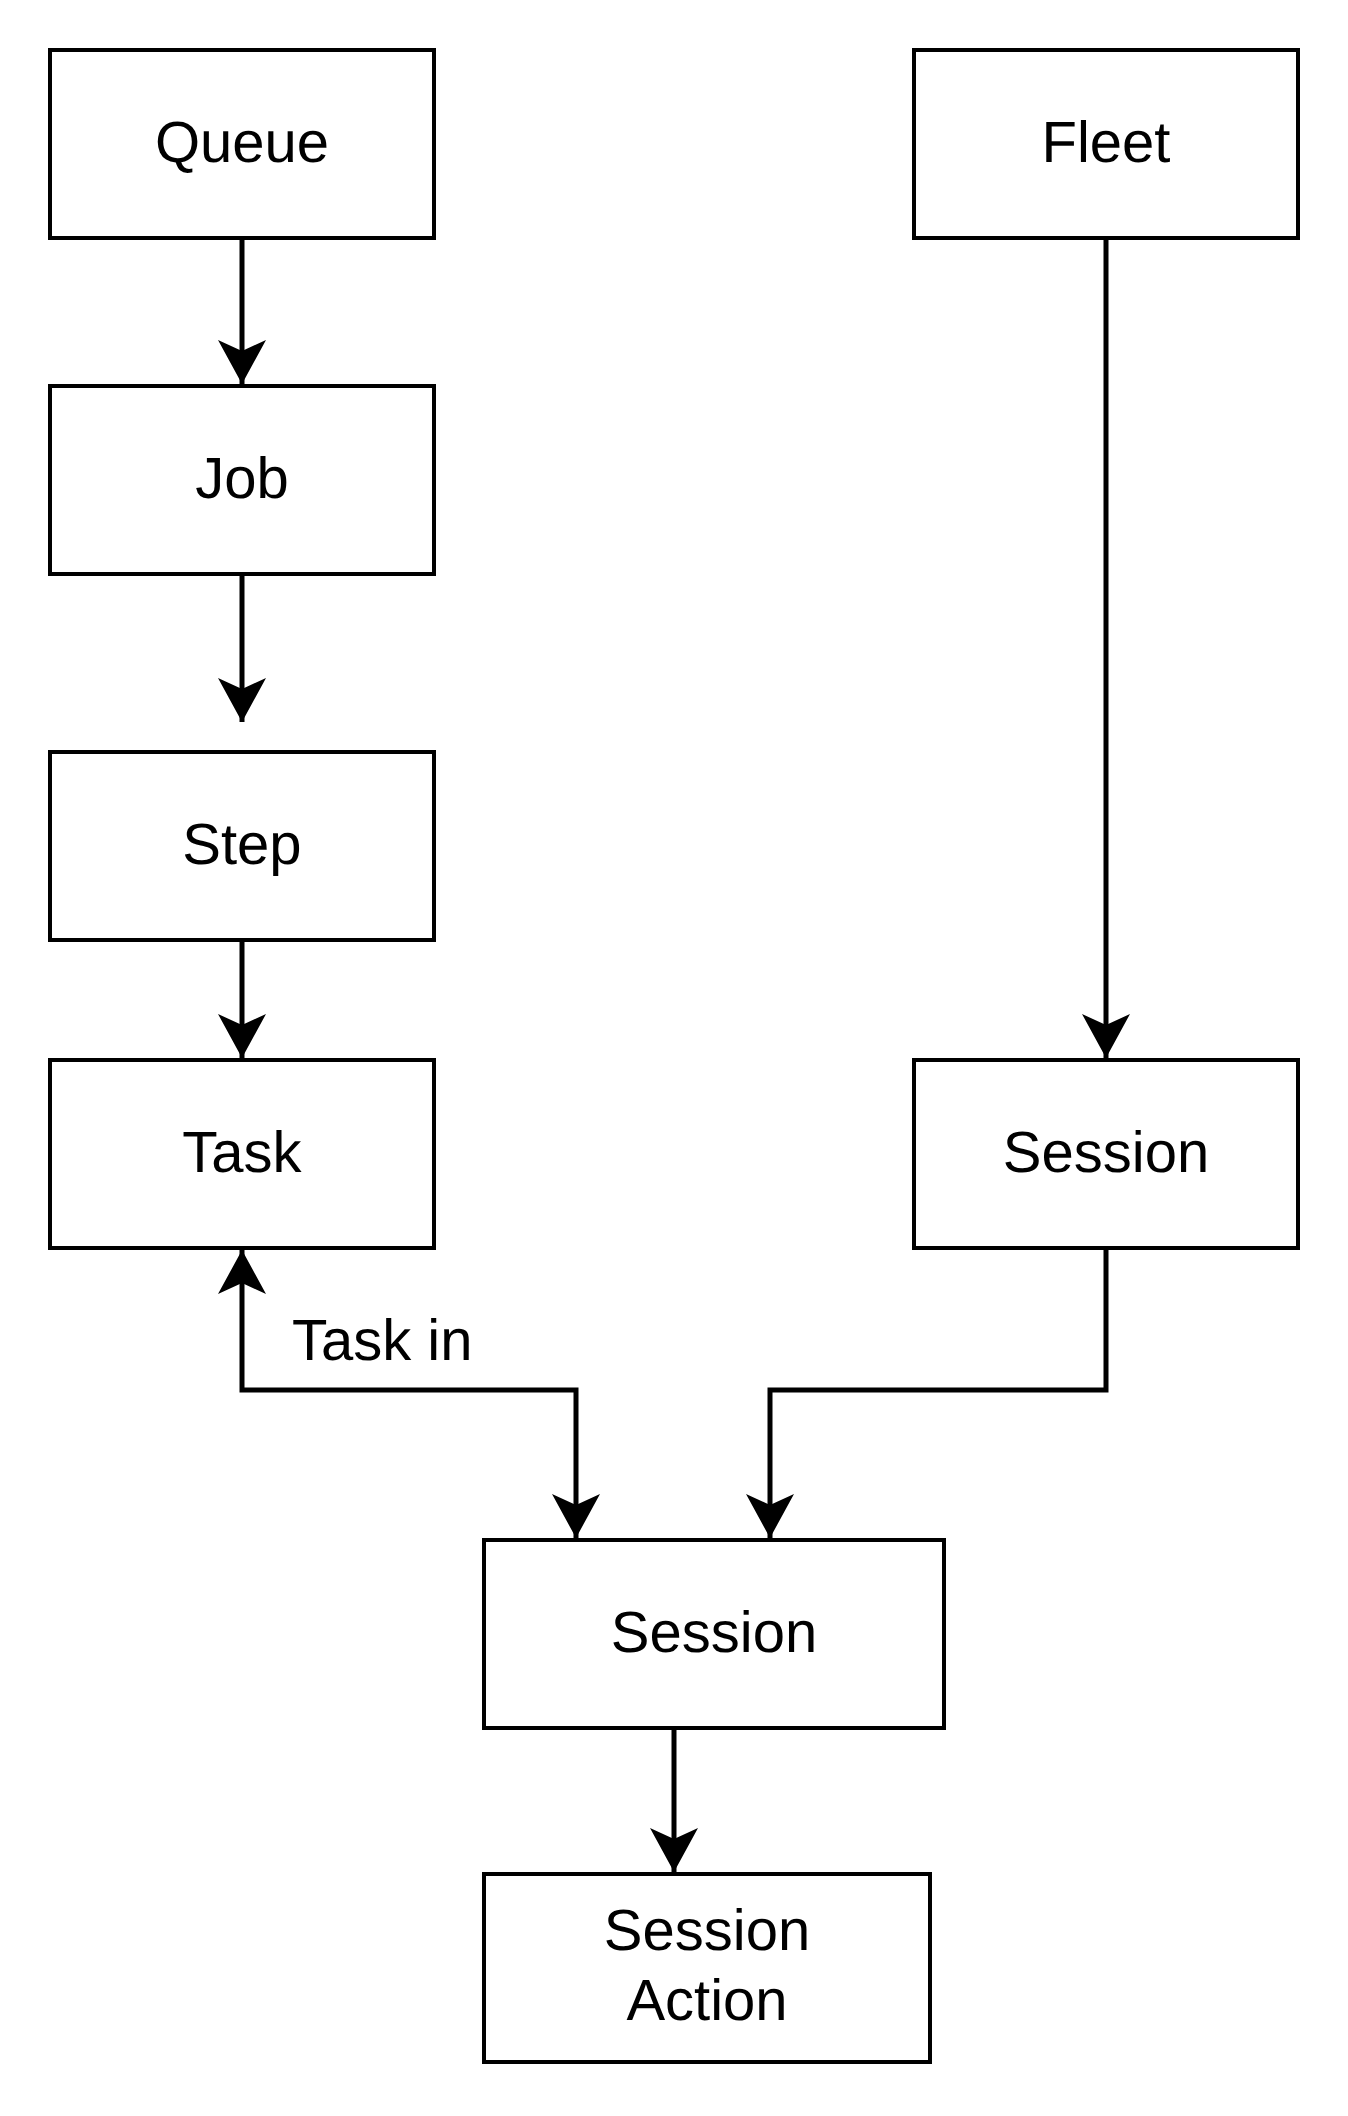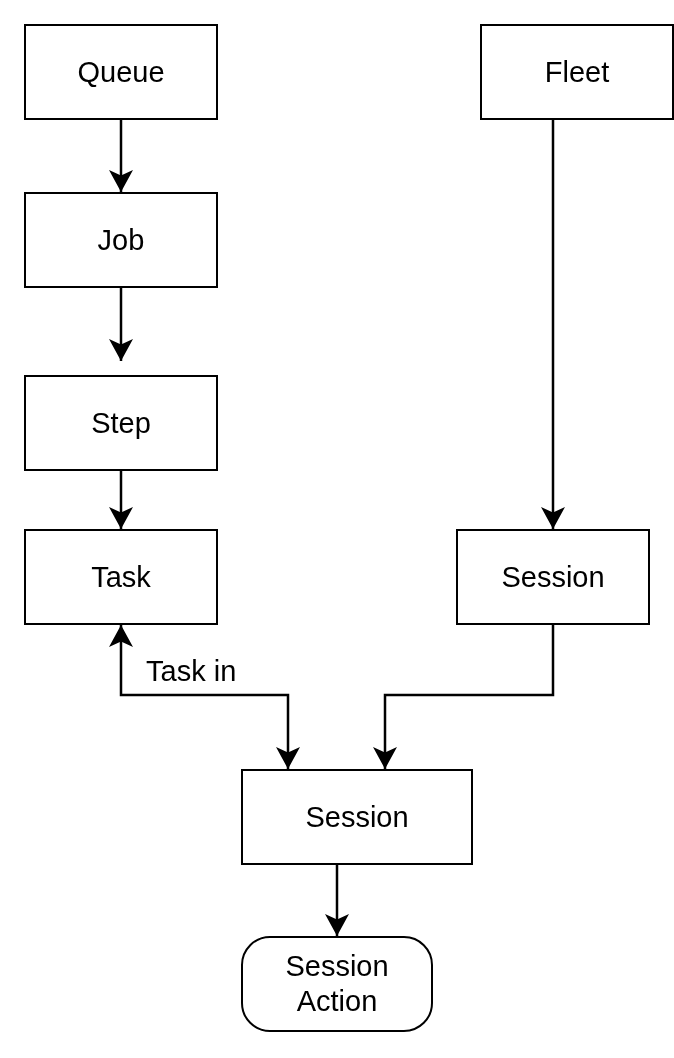--- a/index.html
+++ b/index.html
@@ -39,24 +39,24 @@
     display: block;
     font-size: 29px;
     line-height: 35px;
     color: #000000;
     padding: 0 16px;
   }
   .n-queue          { left: 24px;  top: 24px;  }
   .n-job            { left: 24px;  top: 192px; }
   .n-step           { left: 24px;  top: 375px; }
   .n-task           { left: 24px;  top: 529px; }
-  .n-fleet          { left: 456px; top: 24px; margin-left: 24px;  }
+  .n-fleet          { left: 456px; top: 24px;  }
   .n-worker         { left: 456px; top: 529px; }
   .n-session        { left: 241px; top: 769px; width: 232px; }
-  .n-session-action { left: 241px; top: 936px; width: 192px; border-radius: 29px; }
+  .n-session-action { left: 241px; top: 936px; width: 225px; }
   .edge-label {
     position: absolute;
     left: 146px;
     top: 654px;
     font-size: 29px;
     line-height: 35px;
     color: #000000;
     white-space: nowrap;
   }
   .edge {

